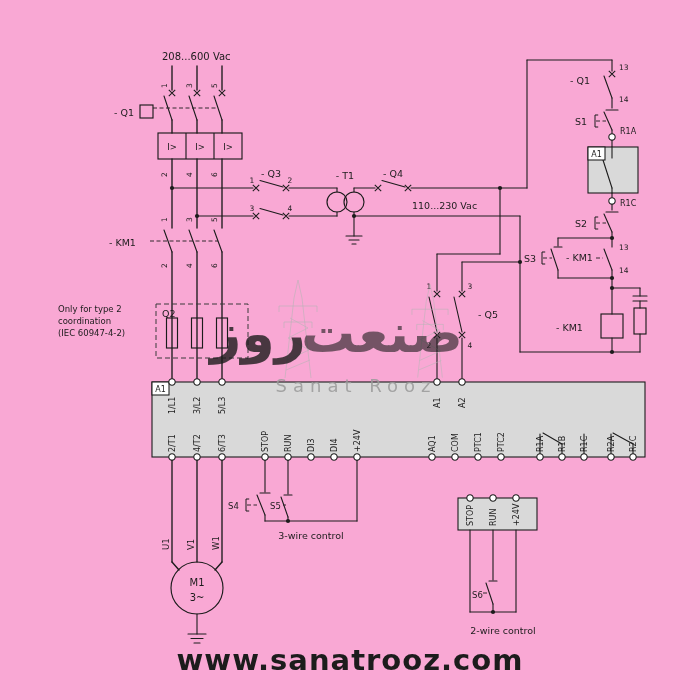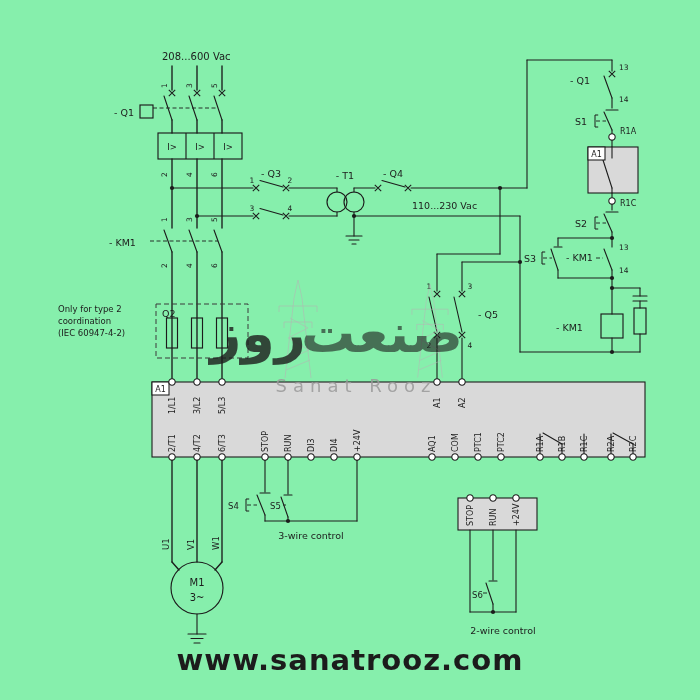--- a/index.html
+++ b/index.html
@@ -1,16 +1,16 @@
 <!DOCTYPE html>
 <html><head>
 <meta charset="utf-8">
 <style>
   html,body{margin:0;padding:0;background:#fff;}
-  .page{width:700px;height:700px;background:#86efac;position:relative;overflow:hidden;}
+  .page{width:700px;height:700px;background:#f9a8d4;position:relative;overflow:hidden;}
   svg{display:block;}
   text{font-family:"DejaVu Sans","Liberation Sans",sans-serif;fill:#1c1c1c;font-size:9.5px;}
   .t7{font-size:7.5px}.t8{font-size:8px}.t85{font-size:8.5px}.t10{font-size:10px}
   .mid{text-anchor:middle}
   .w{stroke:#1c1c1c;stroke-width:1.35;fill:none;stroke-linecap:round}
   .wc{stroke:#1c1c1c;stroke-width:1.1;fill:none;stroke-linecap:round}
   .dsh{stroke:#1c1c1c;stroke-width:.9;stroke-dasharray:4 2.5;fill:none}
   .bx{fill:none;stroke:#1c1c1c;stroke-width:1.15}
   .bxd{fill:none;stroke:#3a3a3a;stroke-width:1;stroke-dasharray:5 3}
   .sh{fill:#d9d9d9;stroke:#1c1c1c;stroke-width:1.1}

